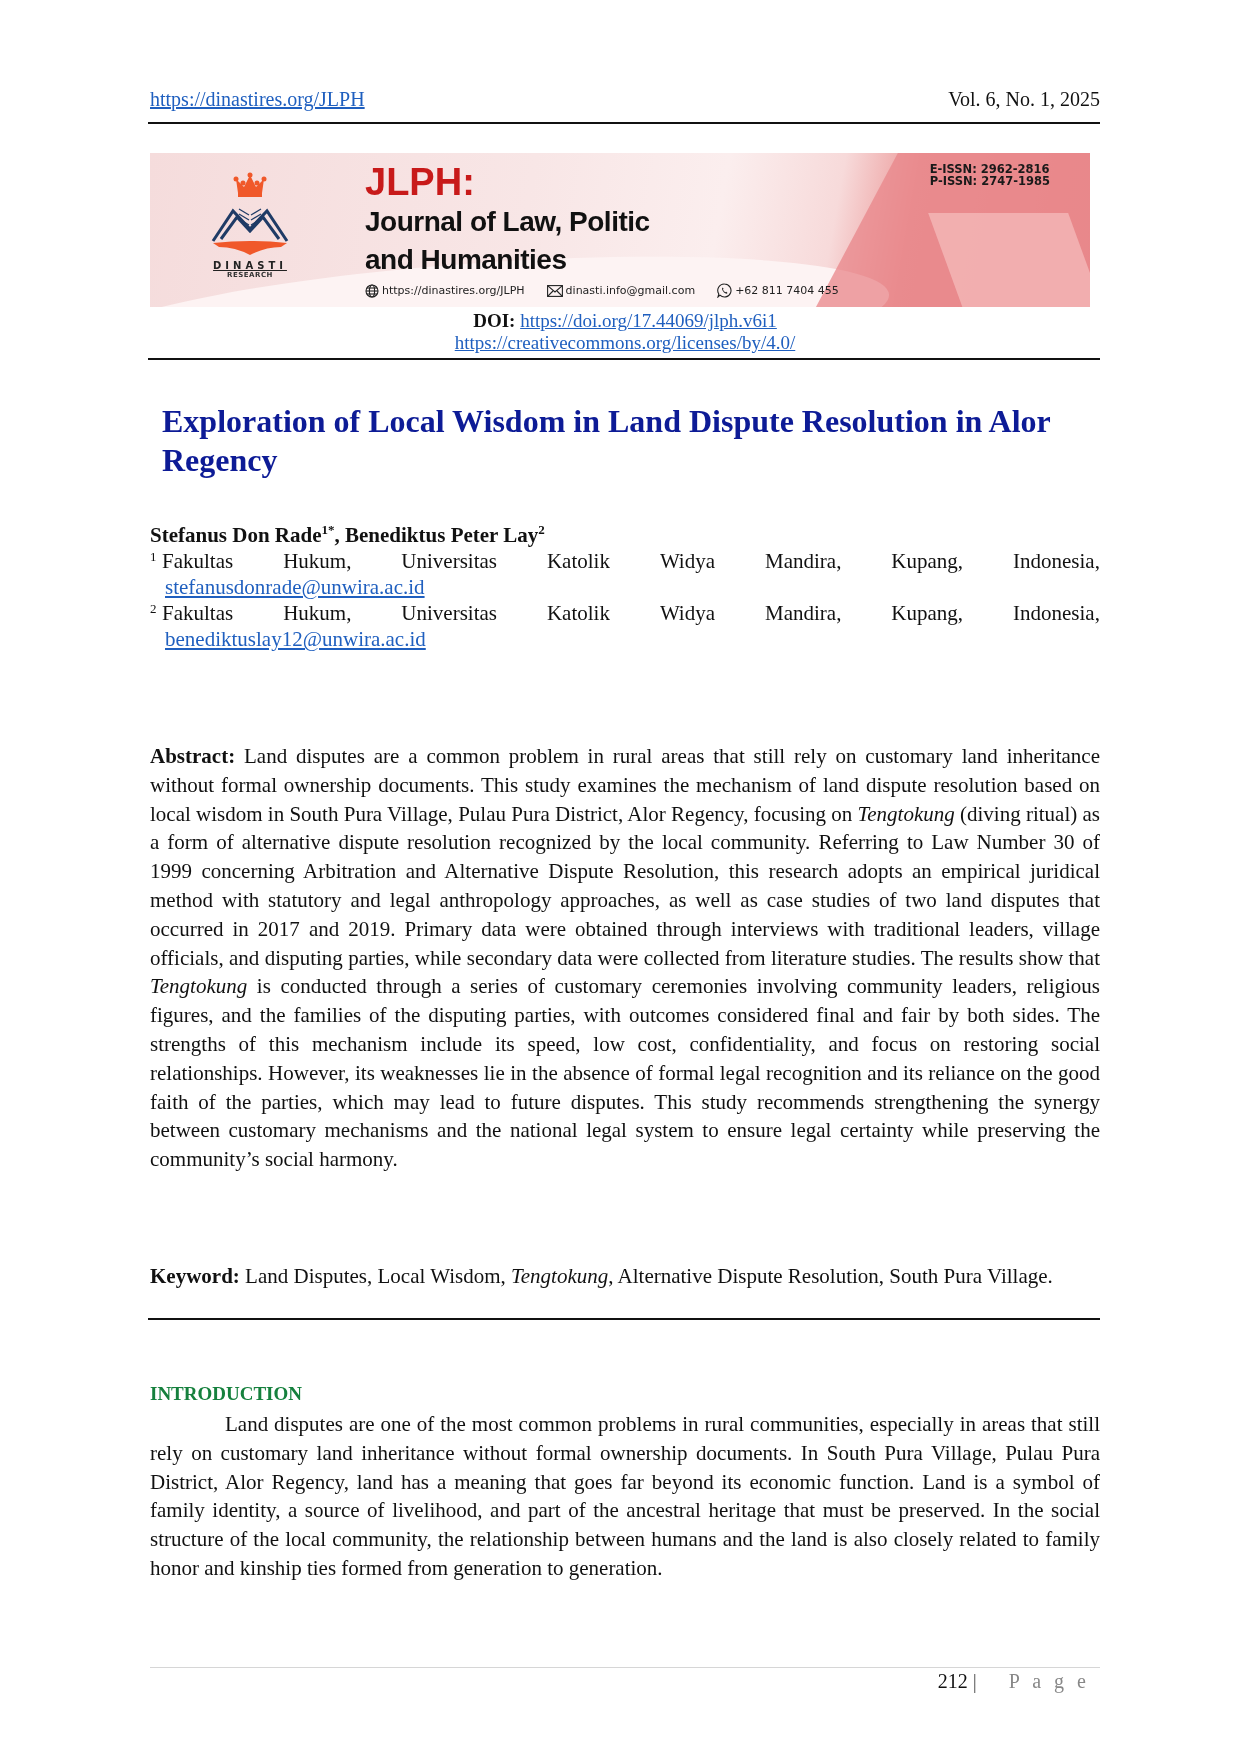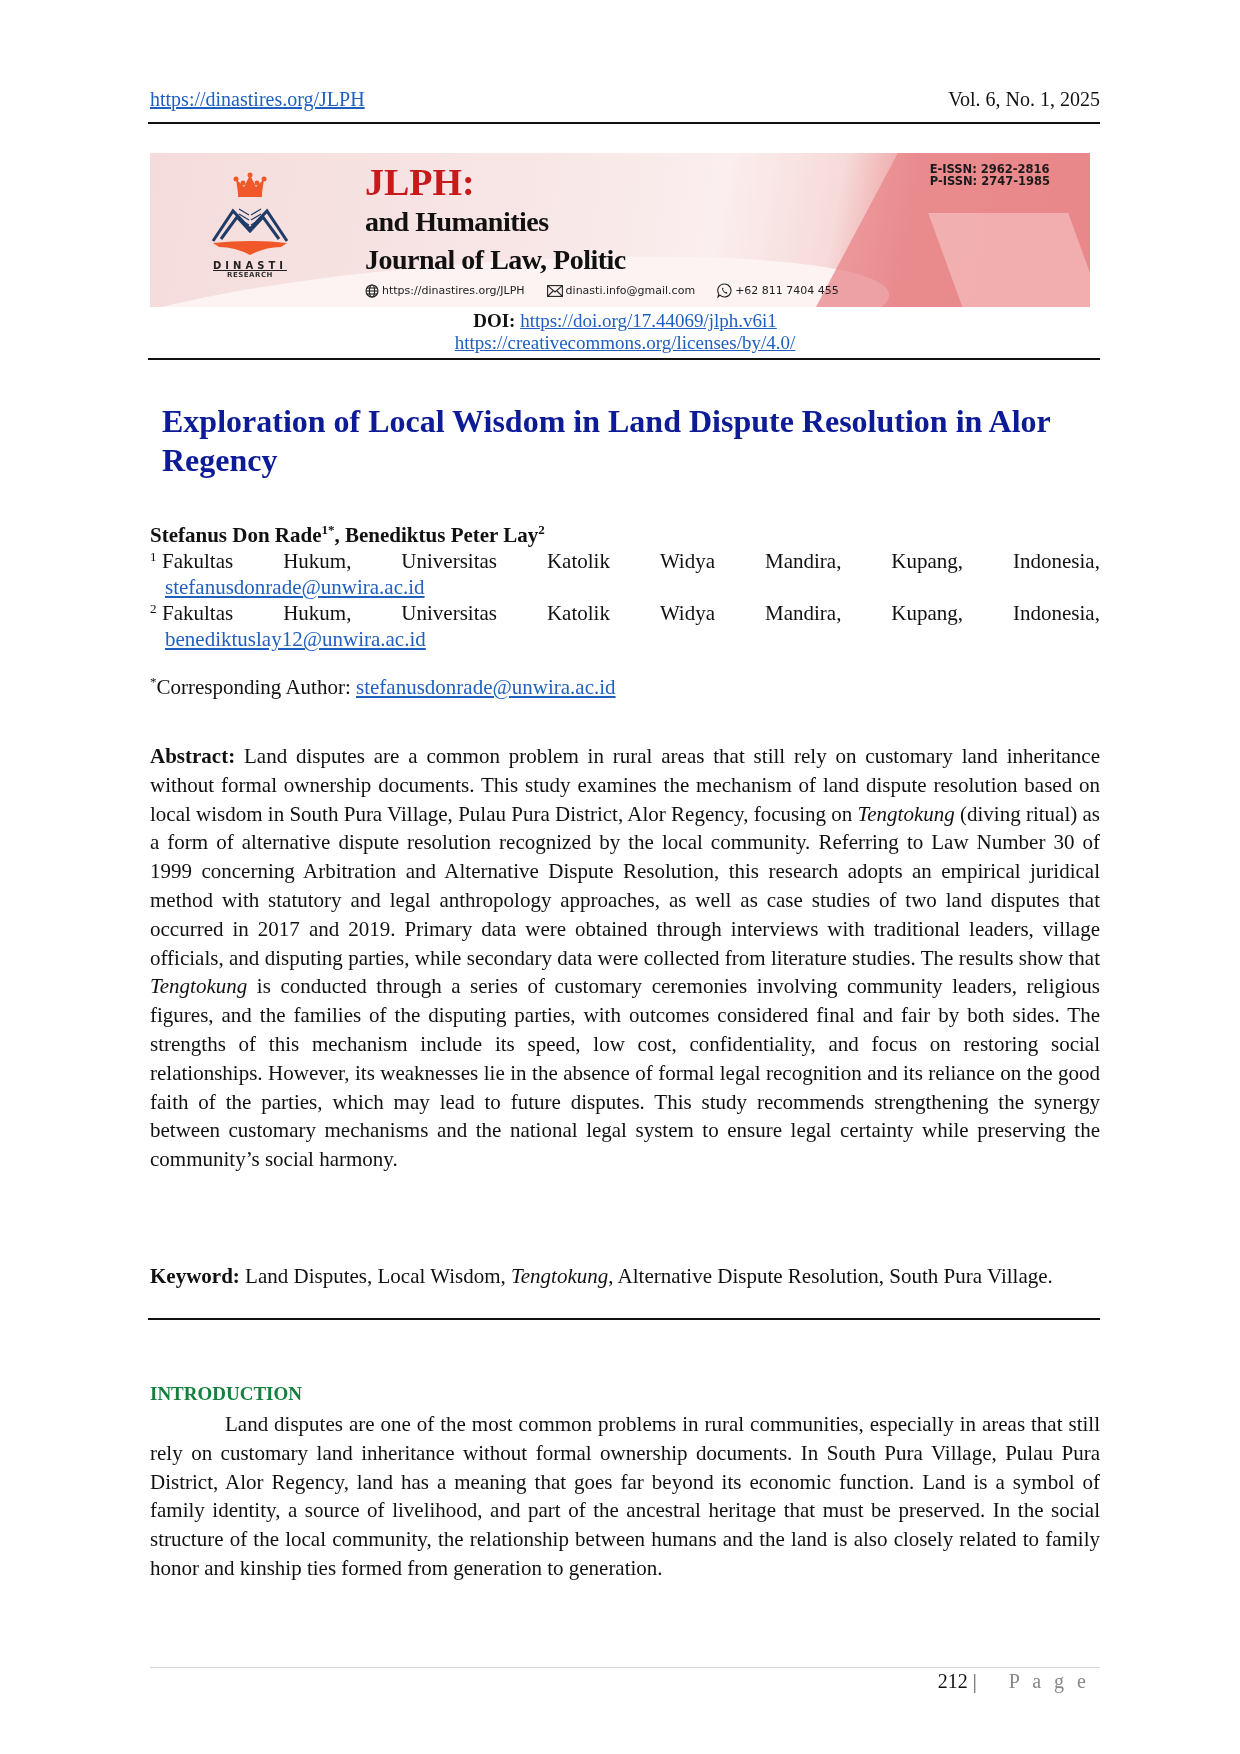--- a/index.html
+++ b/index.html
@@ -15,21 +15,21 @@
 
   .banner { position: absolute; top: 153px; left: 0; width: 940px; height: 154px; overflow: hidden;
     background: linear-gradient(100deg, #f5dcdc 0%, #f8e6e6 40%, #fbeeee 60%, #f7dada 72%, #ec9a9a 80%, #e88d8d 100%); }
   .banner .swoosh1 { position: absolute; left: -80px; top: 110px; width: 820px; height: 120px; border-radius: 50%; background: #fdf3f3; transform: rotate(-4deg); }
   .banner .swoosh2 { position: absolute; right: -60px; top: -40px; width: 300px; height: 260px; background: #e8858a; transform: skewX(-28deg); opacity: .75; }
   .banner .swoosh3 { position: absolute; right: 0px; top: 60px; width: 140px; height: 120px; background: #f4b8b8; transform: skewX(20deg); opacity: .8; }
   .logo { position: absolute; left: 55px; top: 18px; width: 90px; text-align: center; }
   .logo svg { display: block; margin: 0 auto; }
   .logo .l1 { font-family: "DejaVu Sans", sans-serif; font-size: 10px; letter-spacing: 4px; font-weight: bold; color: #222; margin-top: 3px; text-decoration: underline; }
   .logo .l2 { font-family: "DejaVu Sans", sans-serif; font-size: 7px; font-weight: bold; color: #333; letter-spacing: .5px; }
-  .jtitle { position: absolute; left: 215px; top: 8px; font-family: Liberation Serif, serif; }
+  .jtitle { position: absolute; left: 215px; top: 8px; font-family: Liberation Sans, sans-serif; }
   .jtitle .abbr { font-size: 38px; font-weight: bold; color: #c81a1a; line-height: 42px; }
   .jtitle .full { font-size: 28px; font-weight: bold; color: #111; line-height: 38px; letter-spacing: -.5px; }
   .contacts { position: absolute; left: 215px; top: 130px; font-family: "DejaVu Sans", sans-serif; font-size: 11px; color: #222; display: flex; gap: 22px; align-items: center; }
   .contacts span.ci { display: inline-flex; align-items: center; gap: 3px; }
   .issn { position: absolute; right: 40px; top: 10px; font-family: "DejaVu Sans", sans-serif; font-weight: bold; font-size: 11.5px; color: #1a1a1a; line-height: 12px; }
 
   .doi { position: absolute; top: 310px; left: 0; width: 950px; text-align: center; font-size: 19px; line-height: 22px; }
   .doi b { color: #111; }
   .doi-rule { position: absolute; top: 358px; left: -2px; width: 952px; height: 2px; background: #111; }
 
@@ -95,22 +95,22 @@
             <line x1="54" y1="48" x2="44" y2="54"></line>
         </g>
         <path d="M6 72 Q43 68 80 72 L74 76 Q58 76 43 84 Q28 76 12 76 Z" fill="#f0582a"></path>
       </svg>
       <div class="l1">DINASTI</div>
       <div class="l2">RESEARCH</div>
     </div>
 
     <div class="jtitle">
       <div class="abbr">JLPH:</div>
+      <div class="full">Journal of Law, Politic</div>
       <div class="full">and Humanities</div>
-      <div class="full">Journal of Law, Politic</div>
     </div>
 
     <div class="contacts">
       <span class="ci">
         <svg width="14" height="14" viewBox="0 0 14 14">
             <g fill="none" stroke="#222" stroke-width="1.1">
               <circle cx="7" cy="7" r="6"></circle>
               <ellipse cx="7" cy="7" rx="2.6" ry="6"></ellipse>
               <line x1="1" y1="7" x2="13" y2="7"></line>
               <line x1="2" y1="4" x2="12" y2="4"></line>
@@ -182,23 +182,20 @@
       <span>Hukum,</span>
       <span>Universitas</span>
       <span>Katolik</span>
       <span>Widya</span>
       <span>Mandira,</span>
       <span>Kupang,</span>
       <span>Indonesia,</span>
     </div>
     <div class="aff-mail"><a href="#">benediktuslay12@unwira.ac.id</a></div>
 
-    <div class="corr">
-      <sup>*</sup><span>Corresponding Author: </span><a href="#">stefanusdonrade@unwira.ac.id</a>
-    </div>
   </div>
 
   <p class="abstract" style="margin:0;">
     <b>Abstract:</b><span> Land disputes are a common problem in rural areas that still rely on customary land inheritance without formal ownership documents. This study examines the mechanism of land dispute resolution based on local wisdom in South Pura Village, Pulau Pura District, Alor Regency, focusing on </span><i>Tengtokung</i><span> (diving ritual) as a form of alternative dispute resolution recognized by the local community. Referring to Law Number 30 of 1999 concerning Arbitration and Alternative Dispute Resolution, this research adopts an empirical juridical method with statutory and legal anthropology approaches, as well as case studies of two land disputes that occurred in 2017 and 2019. Primary data were obtained through interviews with traditional leaders, village officials, and disputing parties, while secondary data were collected from literature studies. The results show that </span><i>Tengtokung</i><span> is conducted through a series of customary ceremonies involving community leaders, religious figures, and the families of the disputing parties, with outcomes considered final and fair by both sides. The strengths of this mechanism include its speed, low cost, confidentiality, and focus on restoring social relationships. However, its weaknesses lie in the absence of formal legal recognition and its reliance on the good faith of the parties, which may lead to future disputes. This study recommends strengthening the synergy between customary mechanisms and the national legal system to ensure legal certainty while preserving the community’s social harmony.</span>
   </p>
 
   <p class="keywords" style="margin:0;">
     <b>Keyword:</b><span> Land Disputes, Local Wisdom, </span><i>Tengtokung</i><span>, Alternative Dispute Resolution, South Pura Village.</span>
   </p>
   <div class="kw-rule"></div>

